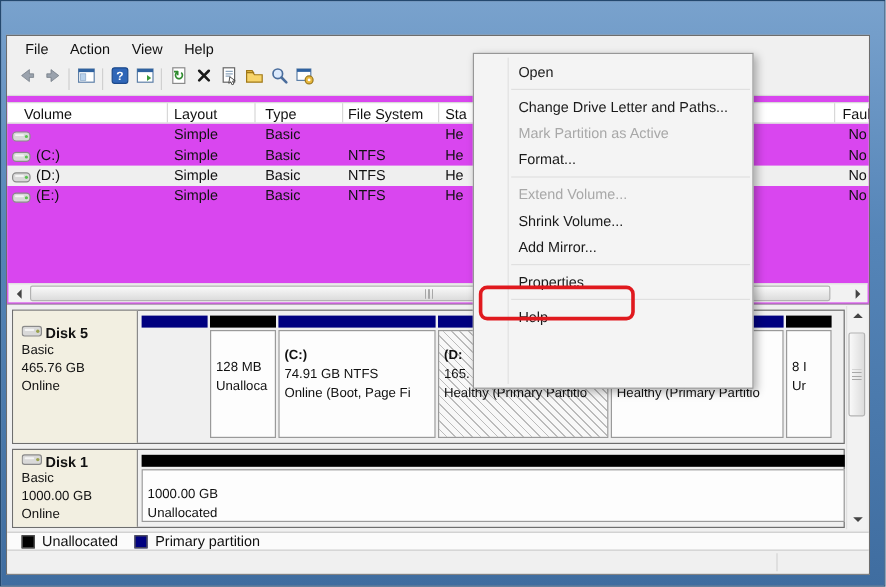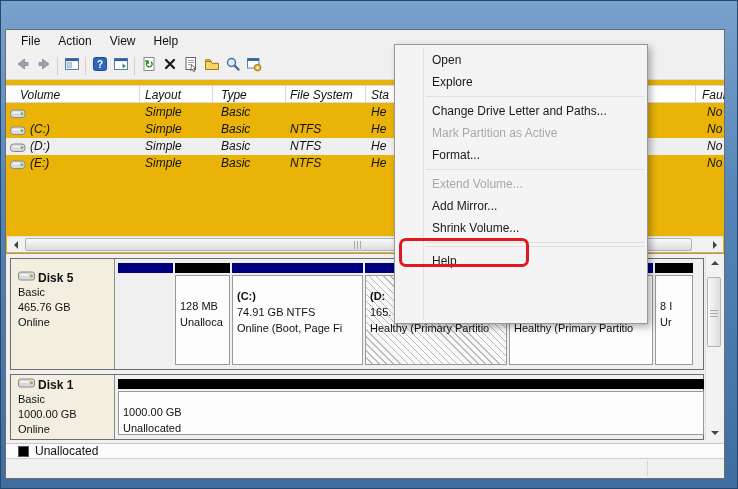--- a/index.html
+++ b/index.html
@@ -32,22 +32,22 @@
   
   .menubar{position:absolute;left:0;top:0;right:0;height:22px;background:#f0f0f0;
     display:flex;align-items:center;padding-left:6px;font-size:12px;color:#111;}
   .menu-item{padding:2px 9px;}
   
   .toolbar{position:absolute;left:0;top:22px;right:0;height:28px;background:#f0f0f0;
     border-bottom:1px solid #d9d9d9;display:flex;align-items:center;padding-left:6px;}
   .tbtn{width:21px;height:20px;display:flex;align-items:center;justify-content:center;}
   .tsep{width:1px;height:18px;background:#d0d0d0;margin:0 3px;}
   
-  .toppane{position:absolute;left:0;top:50px;right:0;height:174px;background:#eab308;
-    border-bottom:1px solid #9a9a9a;overflow:hidden;font-style:italic;}
+  .toppane{position:absolute;left:0;top:50px;right:0;height:174px;background:#d946ef;
+    border-bottom:1px solid #9a9a9a;overflow:hidden;}
   .thead{position:absolute;left:0;top:5px;right:0;height:18px;background:#fff;
     border-top:1px solid #d8d8d8;border-bottom:1px solid #d8d8d8;font-size:12px;color:#111;}
   .thead .hlabel{position:absolute;top:2px;}
   .thead .hsep{position:absolute;top:0;bottom:0;width:1px;background:#d8d8d8;}
   .trow{position:absolute;left:0;right:0;height:17px;font-size:12px;color:#111;}
   .trow.hl{background:#efefef;}
   .trow span{position:absolute;top:1px;white-space:nowrap;}
   .trow .vicon{position:absolute;left:4px;top:4px;}
   .hscroll{position:absolute;left:1px;right:1px;bottom:1px;height:16px;background:#f2f2f2;border-top:1px solid #e0e0e0;}
   .sbtn{position:absolute;top:1px;width:15px;height:14px;display:flex;align-items:center;justify-content:center;}
@@ -80,21 +80,21 @@
     background:linear-gradient(90deg,#f9f9f9,#dcdcdc);display:flex;align-items:center;justify-content:center;}
   .vgrip{width:8px;height:9px;background:repeating-linear-gradient(0deg,#a8a8a8 0 1px,transparent 1px 3px);}
   
   .legendbar{position:absolute;left:0;top:413px;right:0;height:15px;background:#fbfbfb;
     border-top:1px solid #c8c8c8;display:flex;align-items:center;padding-left:12px;font-size:12px;color:#111;}
   .lswatch{width:11px;height:11px;margin-right:6px;border:1px solid #555;}
   .litem{display:flex;align-items:center;margin-right:14px;}
   .statusbar{position:absolute;left:0;top:428px;right:0;bottom:0;background:#f0f0f0;border-top:1px solid #d0d0d0;}
   .statusdiv{position:absolute;left:641px;top:2px;bottom:2px;width:1px;background:#d5d5d5;}
   
-  .ctxmenu{position:absolute;left:393px;top:43px;width:254px;height:280px;background:#f4f4f4;
+  .ctxmenu{position:absolute;left:393px;top:43px;width:234px;height:280px;background:#f4f4f4;
     border:1px solid #979797;box-shadow:3px 3px 7px rgba(0,0,0,.3);padding-top:4px;z-index:50;}
   .ctxmenu::before{content:"";position:absolute;left:28px;top:3px;bottom:3px;width:1px;background:#e2e2e2;}
   .mitem{height:22px;line-height:22px;padding-left:37px;font-size:12px;color:#1a1a1a;white-space:nowrap;}
   .mitem.disabled{color:#a8a8a8;}
   .msep{height:1px;background:#e0e0e0;margin:3px 2px 3px 31px;}
   .redbox{position:absolute;left:398px;top:237px;width:130px;height:29px;border:3px solid #e0191e;
     border-radius:7px;z-index:60;pointer-events:none;}
 </style>
 </head>
 <body>
@@ -358,36 +358,40 @@
             </div>
           </div>
         </div>
       </div>
 
     <div class="legendbar" id="legendbar">
         <span class="litem">
           <span class="lswatch" style="background: rgb(0, 0, 0);"></span>
           <span>Unallocated</span>
         </span>
+        <span class="litem">
+          <span class="lswatch" style="background: rgb(0, 0, 128);"></span>
+          <span>Primary partition</span>
+        </span>
       </div>
     <div class="statusbar">
         <div class="statusdiv"></div>
       </div>
   </div>
 
   <div class="ctxmenu" id="ctxmenu">
       <div class="mitem">Open</div>
-      <div class="mitem">Explore</div>
       <div class="msep"></div>
       <div class="mitem">Change Drive Letter and Paths...</div>
       <div class="mitem disabled">Mark Partition as Active</div>
       <div class="mitem">Format...</div>
       <div class="msep"></div>
       <div class="mitem disabled">Extend Volume...</div>
+      <div class="mitem">Shrink Volume...</div>
       <div class="mitem">Add Mirror...</div>
-      <div class="mitem">Shrink Volume...</div>
       <div class="msep"></div>
+      <div class="mitem">Properties</div>
       <div class="msep"></div>
       <div class="mitem">Help</div>
     </div>
 
   <div class="redbox"></div>
 </div>
 
 </body></html>

